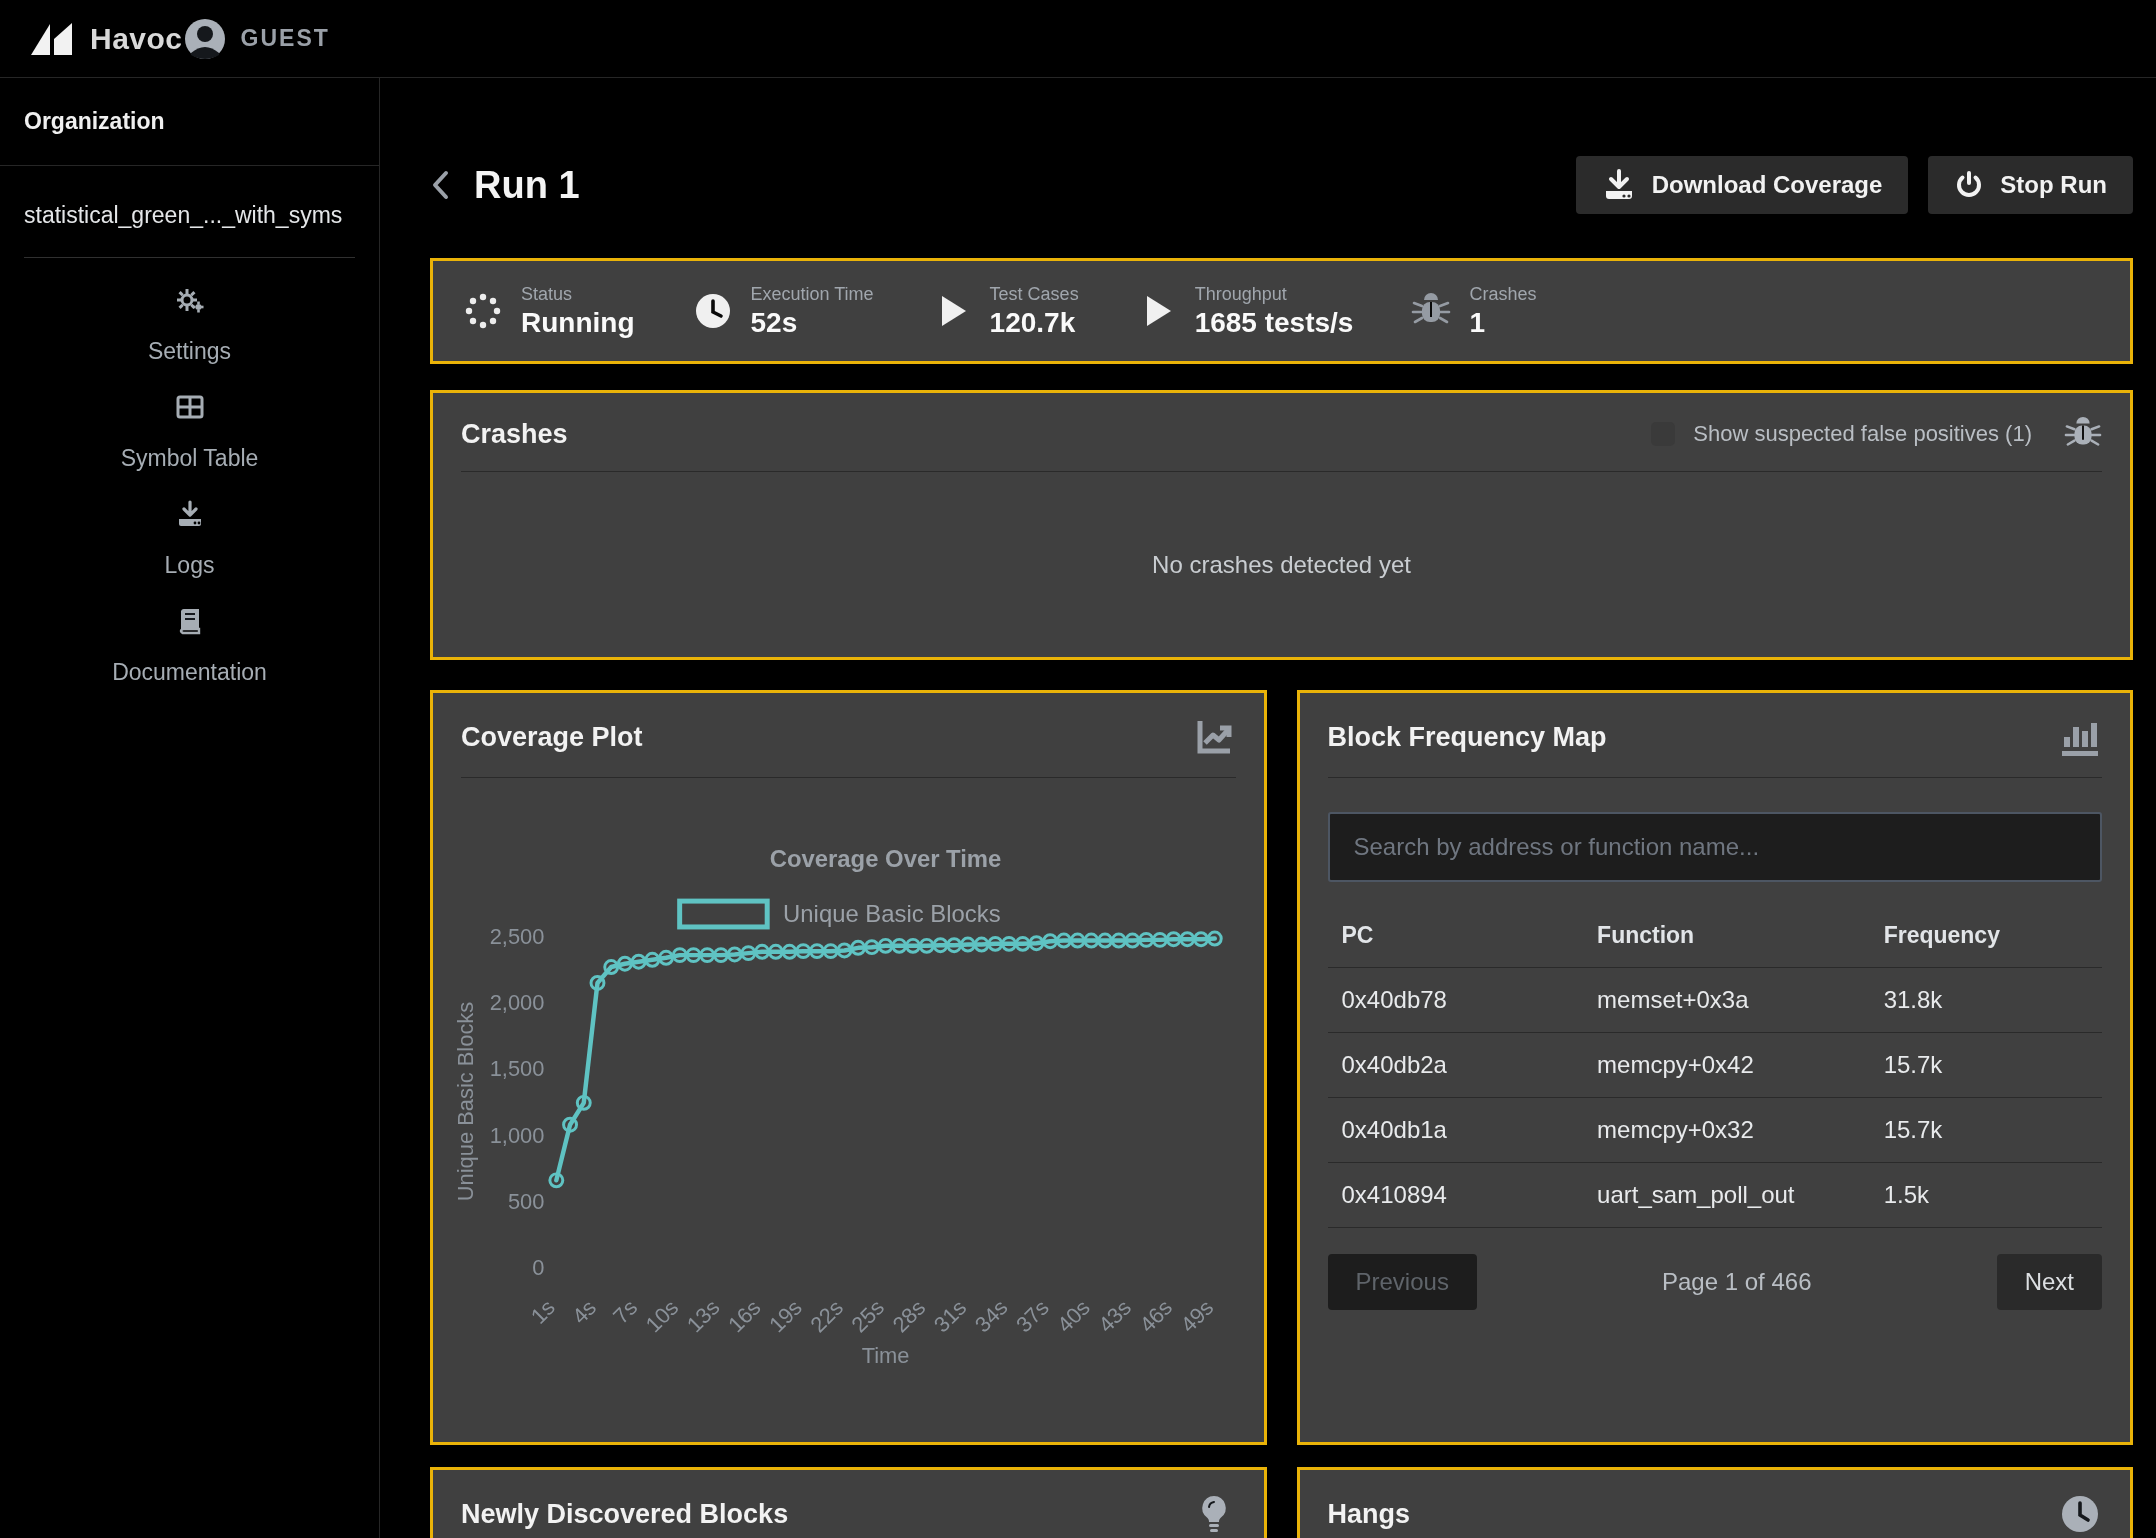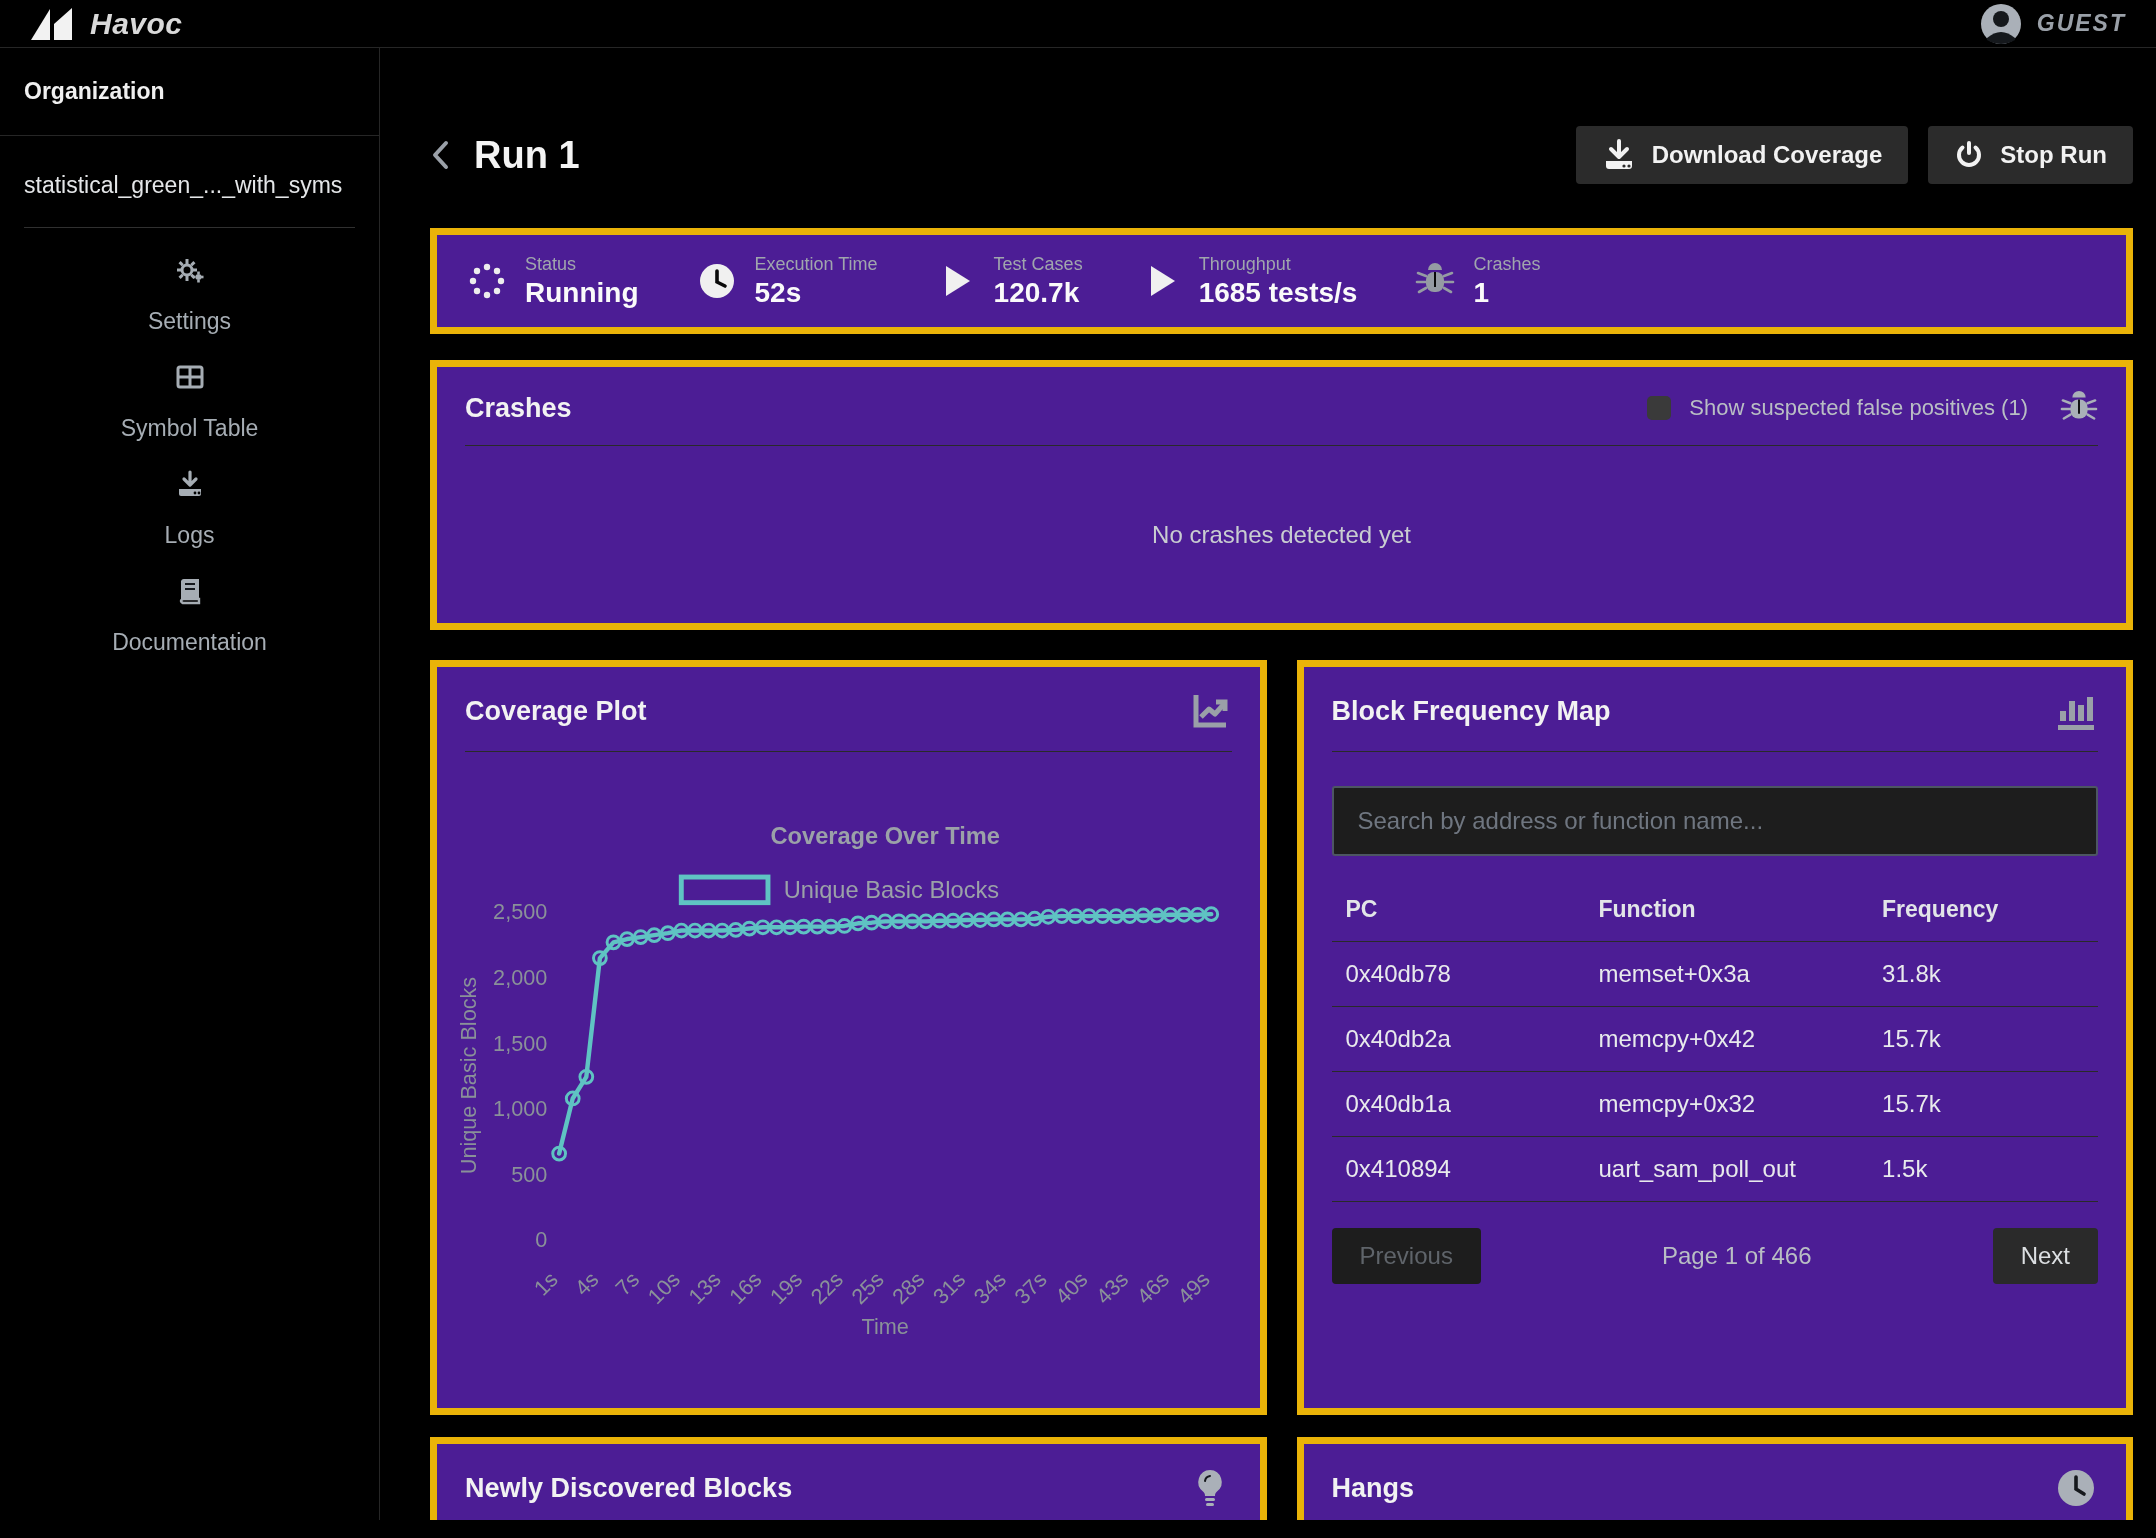--- a/index.html
+++ b/index.html
@@ -1,21 +1,21 @@
 <!DOCTYPE html>
 <html><head>
 <meta charset="utf-8">
 <style>
   * { margin:0; padding:0; box-sizing:border-box; }
   html,body { width:2156px; height:1538px; background:#000; overflow:hidden;
     font-family:"Liberation Sans","DejaVu Sans",sans-serif; color:#f2f2f2; }
 
   
-  .navbar { height:48px; display:flex; align-items:center; justify-content:space-between;
-    padding:0 30px; border-bottom:1px solid #262626; background:#000;font-style:italic; }
+  .navbar { height:78px; display:flex; align-items:center; justify-content:flex-start;
+    padding:0 30px; border-bottom:1px solid #262626; background:#000; }
   .brand { display:flex; align-items:center; gap:16px; }
   .brand-name { font-size:30px; font-weight:bold; color:#d9d9d9; letter-spacing:0.5px; }
   .user { display:flex; align-items:center; gap:14px; }
   .user-name { font-size:23px; color:#9aa0a8; letter-spacing:2px; font-weight:600; }
 
   
   .layout { display:flex; height:1472px; }
   .sidebar { width:380px; border-right:1px solid #262626; background:#000; flex-shrink:0; }
   .org-section { padding:30px 24px; border-bottom:1px solid #262626; }
   .org-label { font-size:23px; font-weight:bold; color:#f0f0f0; }
@@ -30,21 +30,21 @@
   
   .run-header { margin-top:78px; display:flex; align-items:center; }
   .back-btn { width:30px; height:40px; display:flex; align-items:center; cursor:pointer; margin-right:14px; }
   .run-title { font-size:38px; font-weight:bold; color:#f4f4f4; }
   .header-actions { margin-left:auto; display:flex; gap:20px; }
   .btn { display:flex; align-items:center; gap:16px; background:#2b2b2b; border:none;
     color:#f2f2f2; font-size:24px; font-weight:600; padding:0 26px; height:58px;
     border-radius:4px; cursor:pointer; font-family:inherit; }
 
   
-  .panel { background:#4c1d95; border:7px solid #eab308; }
+  .panel { background:#404040; border:3px solid #eab308; }
   .panel-header { display:flex; align-items:center; justify-content:space-between;
     padding:22px 28px 18px 28px; }
   .panel-title { font-size:27px; font-weight:bold; color:#f2f2f2; }
   .panel-divider { border:none; border-top:1px solid #2a2a2a; margin:0 28px; }
 
   
   .stats-bar { margin-top:44px; height:106px; display:flex; align-items:center; gap:58px; padding:0 30px; }
   .stat { display:flex; align-items:center; gap:18px; }
   .stat-text { display:flex; flex-direction:column; gap:2px; }
   .stat-label { font-size:18px; color:#a0a6ad; }

